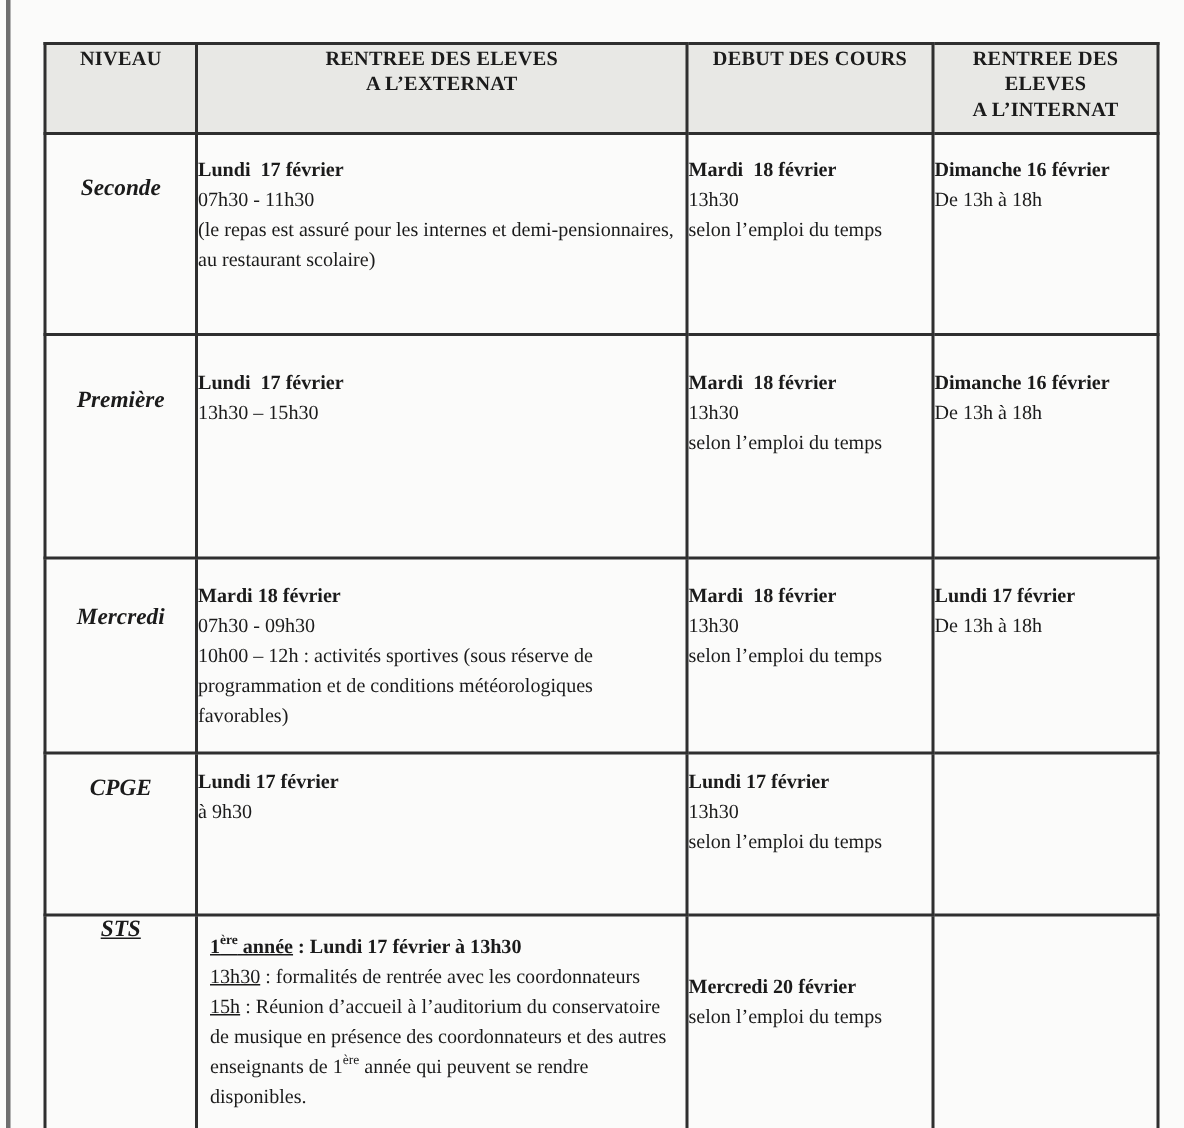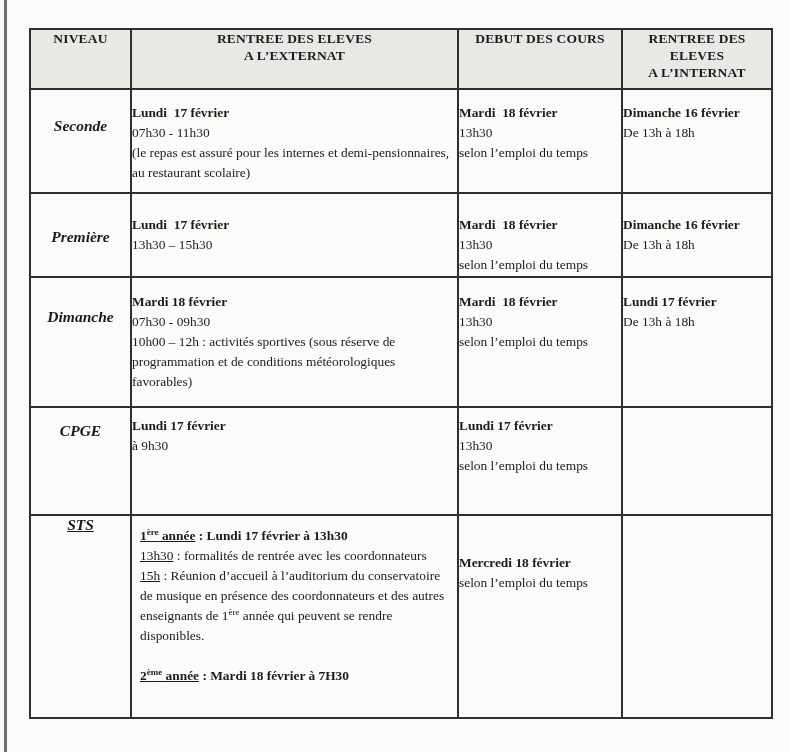--- a/index.html
+++ b/index.html
@@ -57,22 +57,22 @@
     padding-left:14px;padding-right:14px;
   }
   td.cell-debut{padding-left:6px;padding-right:6px;}
   td.cell-internat{padding-left:6px;padding-right:6px;}
   .line{white-space:pre-wrap;}
   .b{font-weight:bold;}
   .u{text-decoration:underline;}
   .sup{font-size:9px;vertical-align:super;line-height:0;}
   .spacer{height:20px;}
   
-  tr.r0{height:104px;} tr.r0 td{padding-top:13px;} tr.r0 th{padding-top:27px;}
-  tr.r1{height:84px;} tr.r1 td{padding-top:21px;} tr.r1 th{padding-top:34px;}
+  tr.r0{height:134px;} tr.r0 td{padding-top:13px;} tr.r0 th{padding-top:27px;}
+  tr.r1{height:149px;} tr.r1 td{padding-top:21px;} tr.r1 th{padding-top:34px;}
   tr.r2{height:130px;} tr.r2 td{padding-top:14px;} tr.r2 th{padding-top:30px;}
   tr.r3{height:108px;}  tr.r3 td{padding-top:8px;}  tr.r3 th{padding-top:14px;}
   tr.r4{height:203px;} tr.r4 td{padding-top:10px;margin-top:24px;} tr.r4 th{text-decoration:underline;}
   tr.r4 td.cell-externat{padding-left:8px;padding-right:6px;}
   tr.r4 td.cell-debut{padding-top:37px;}
 </style>
 </head>
 <body>
 
 <div class="page">
@@ -131,21 +131,21 @@
             <div class="line"><span class="b">Mardi  18 février</span></div>
             <div class="line"><span>13h30</span></div>
             <div class="line"><span>selon l’emploi du temps</span></div>
           </td>
           <td class="cell-internat">
             <div class="line"><span class="b">Dimanche 16 février</span></div>
             <div class="line"><span>De 13h à 18h</span></div>
           </td>
         </tr>
         <tr class="r2">
-          <th class="niveau">Dimanche</th>
+          <th class="niveau">Mercredi</th>
           <td class="cell-externat">
             <div class="line"><span class="b">Mardi 18 février</span></div>
             <div class="line"><span>07h30 - 09h30</span></div>
             <div class="line"><span>10h00 – 12h : activités sportives (sous réserve de programmation et de conditions météorologiques favorables)</span></div>
           </td>
           <td class="cell-debut">
             <div class="line"><span class="b">Mardi  18 février</span></div>
             <div class="line"><span>13h30</span></div>
             <div class="line"><span>selon l’emploi du temps</span></div>
           </td>
@@ -170,20 +170,20 @@
         <tr class="r4">
           <th class="niveau">STS</th>
           <td class="cell-externat" style="text-align: left;">
             <div class="line"><span class="b u">1</span><span class="b u"><span class="sup">ère</span></span><span class="b u"> année</span><span class="b"> : Lundi 17 février à 13h30</span></div>
             <div class="line"><span class="u">13h30</span><span> : formalités de rentrée avec les coordonnateurs</span></div>
             <div class="line"><span class="u">15h</span><span> : Réunion d’accueil à l’auditorium du conservatoire de musique en présence des coordonnateurs et des autres enseignants de </span><span>1</span><span><span class="sup">ère</span></span><span> année qui peuvent se rendre disponibles.</span></div>
             <div class="line spacer">&nbsp;</div>
             <div class="line"><span class="b u">2</span><span class="b u"><span class="sup">ème</span></span><span class="b u"> année</span><span class="b"> : Mardi 18 février à 7H30</span></div>
           </td>
           <td class="cell-debut">
-            <div class="line"><span class="b">Mercredi 18 février</span></div>
+            <div class="line"><span class="b">Mercredi 20 février</span></div>
             <div class="line"><span>selon l’emploi du temps</span></div>
           </td>
           <td class="cell-internat"></td>
         </tr>
       </tbody>
   </table>
 </div>
 
 </body></html>

